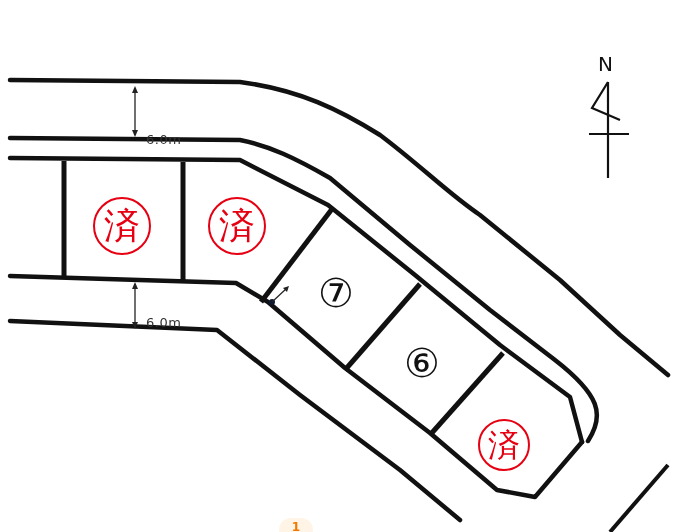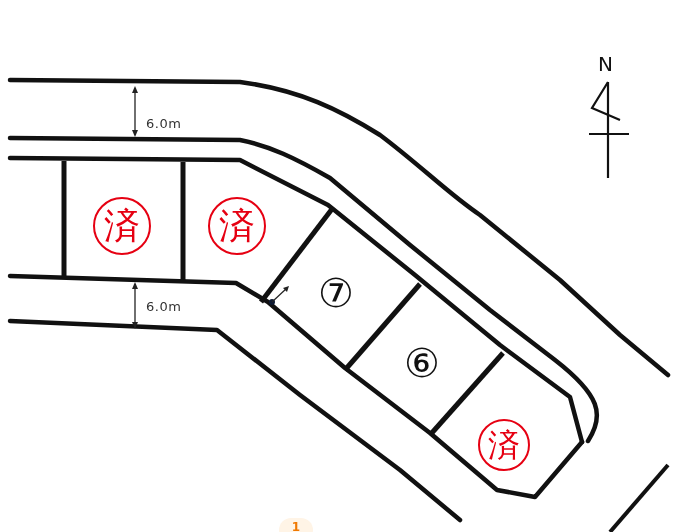--- a/index.html
+++ b/index.html
@@ -2,21 +2,21 @@
 <html><head>
   <meta charset="utf-8">
   <style>
     html, body { margin: 0; padding: 0; background: #ffffff; }
     body { width: 693px; height: 532px; overflow: hidden; position: relative; font-family: "DejaVu Sans", sans-serif; }
     #plan { position: absolute; left: 0; top: 0; width: 693px; height: 532px; }
     .road { fill: none; stroke: #111111; stroke-width: 4.5; stroke-linejoin: round; stroke-linecap: round; }
     .road-thin { fill: none; stroke: #111111; stroke-width: 4; stroke-linejoin: round; }
     .divider { stroke: #111111; stroke-width: 5; stroke-linecap: butt; }
     .dim { stroke: #222222; stroke-width: 1.3; }
-    .dim-label { position: absolute; font-size: 13px; color: #333333; letter-spacing: 0.5px; }
+    .dim-label { position: absolute; font-size: 13px; color: #333333; letter-spacing: 0.5px; margin-top: 16px; }
     .lot-num { position: absolute; width: 34px; height: 34px; border: 1.6px solid #111; border-radius: 50%; display: flex; align-items: center; justify-content: center; font-size: 26px; color: #111; font-family: "DejaVu Sans", sans-serif; line-height: 1; }
     .sold-stamp { position: absolute; width: 58px; height: 58px; border: 2.5px solid #e60012; border-radius: 50%; display: flex; align-items: center; justify-content: center; color: #e60012; font-size: 36px; line-height: 1; box-sizing: border-box; }
     .sold-stamp.small { width: 52px; height: 52px; font-size: 32px; }
     .north-label { position: absolute; font-size: 20px; color: #111; font-family: "DejaVu Sans", sans-serif; }
     .page-badge { position: absolute; left: 279px; top: 518px; width: 34px; height: 24px; border-radius: 12px; background: #fff4e6; color: #f07800; font-weight: bold; font-size: 12px; display: flex; justify-content: center; padding-top: 2px; box-sizing: border-box; }
   </style>
 </head>
 <body>
 
 <svg id="plan" viewBox="0 0 693 532" xmlns="http://www.w3.org/2000/svg">

